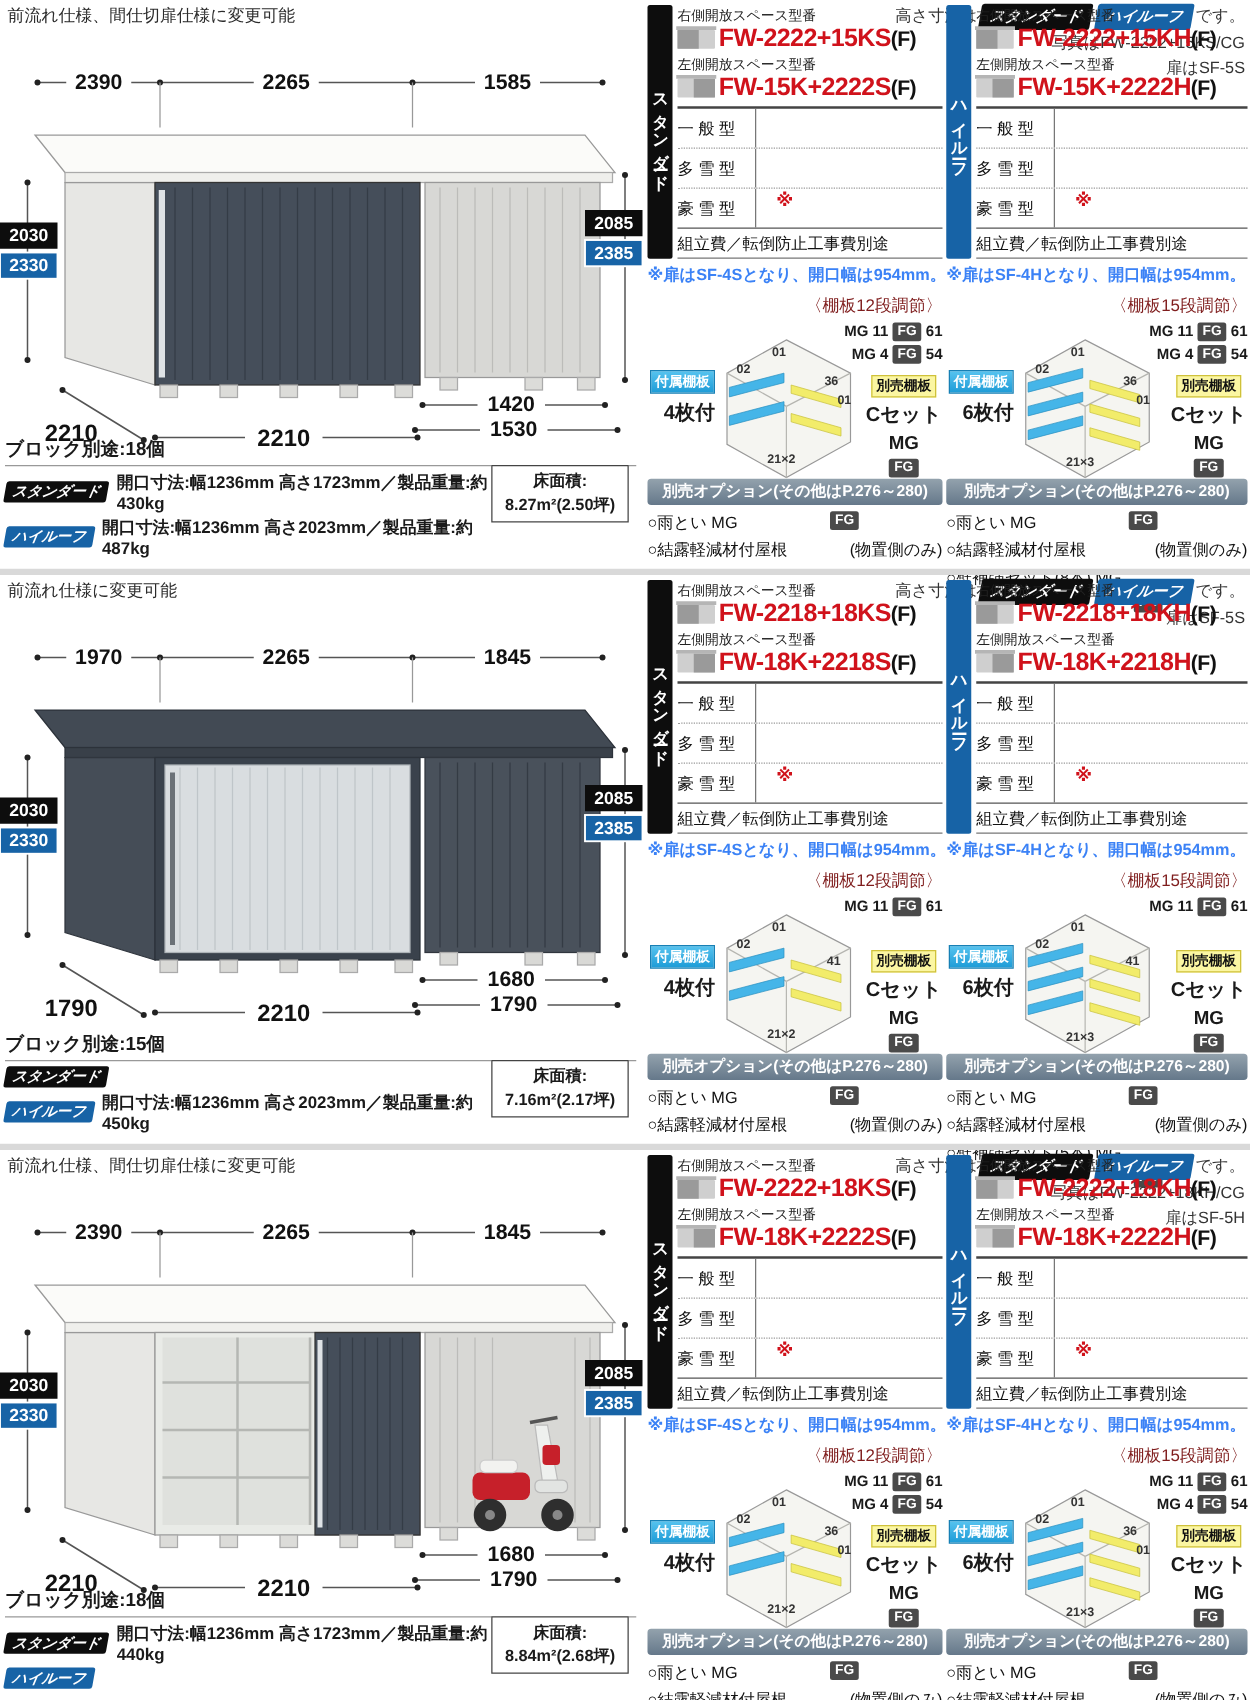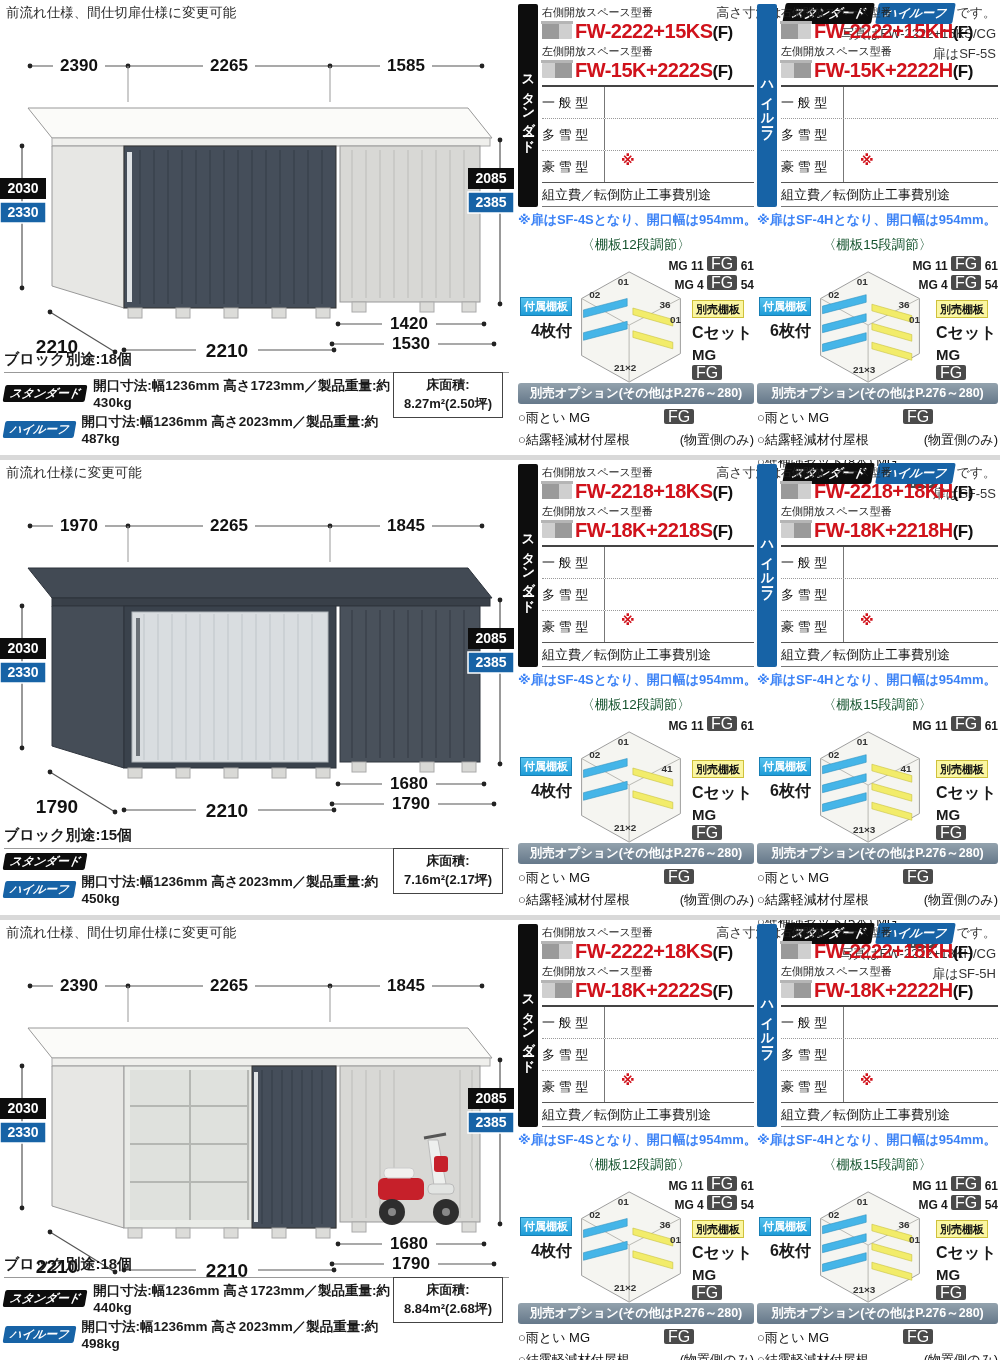--- a/index.html
+++ b/index.html
@@ -52,31 +52,31 @@
   .mnum{font-size:20px;font-weight:bold;color:#d0121b;letter-spacing:-0.5px;white-space:nowrap}
   .mnum .suf{color:#111;font-size:17px}
   .ptable{border-top:2px solid #444;border-bottom:1.5px solid #555;margin-top:3px}
   .prow{display:flex;height:31px;align-items:center;border-bottom:1px dotted #999}
   .prow.last{border-bottom:none}
   .plabel{width:62px;font-size:13px;color:#111;flex:0 0 auto}
   .pval{flex:1;border-left:1px solid #777;height:100%;position:relative}
   .snow{position:absolute;left:16px;top:1px;color:#d0121b;font-weight:bold;font-size:14px}
   .fee{font-size:13px;padding:3px 0 2px;border-bottom:1.5px solid #777;color:#111}
   .door-note{font-size:13px;font-weight:bold;color:#3b82f6;margin-top:4px;white-space:nowrap}
-  .shelf-title{text-align:center;font-size:13.5px;margin-top:7px;color:#14532d}
+  .shelf-title{text-align:right;font-size:13.5px;margin-top:7px;color:#7f1d1d}
   .shelf-wrap{position:relative;height:122px;margin-top:2px}
   .ann{position:absolute;right:0;top:0;text-align:right;font-size:12px;font-weight:bold;line-height:1.5;white-space:nowrap}
-  .fgb{display:inline-block;background:#4a4a4a;color:#fff;font-size:16px;font-weight:normal;padding:0 4px;
+  .fgb{display:inline-block;background:#4a4a4a;color:#fff;font-size:11px;font-weight:bold;padding:0 4px;
        border-radius:2px;line-height:15px;vertical-align:1px}
   .shelf-svg{position:absolute;left:56px;top:12px}
   .inc{position:absolute;left:0;top:40px;text-align:right;width:54px}
   .inc-badge{display:inline-block;background:linear-gradient(#56c3ef,#1e9cd7);color:#fff;font-size:11px;
              font-weight:bold;padding:1px 3px;border:1px solid #1780b5;white-space:nowrap}
   .inc-count{font-size:16px;font-weight:bold;margin-top:5px;white-space:nowrap}
-  .sepstack{position:absolute;right:0;top:42px;width:62px;line-height:1.3}
+  .sepstack{position:absolute;right:0;top:42px;text-align:center;width:62px;line-height:1.3}
   .sep-badge{display:inline-block;background:#fbf6a2;border:1px solid #cfc13a;color:#111;font-size:11px;
              font-weight:bold;padding:1px 3px;white-space:nowrap}
   .cset{font-size:16px;font-weight:bold;margin-top:4px;white-space:nowrap}
   .mgline{font-size:15px;font-weight:bold;margin-top:1px}
   .opt-header{background:linear-gradient(#93a2ad,#65788a);color:#fff;font-size:12.5px;font-weight:bold;
               text-align:center;border-radius:3px;padding:2px 0;margin-top:5px;white-space:nowrap}
   .opt-row{position:relative;font-size:13px;margin-top:5px;height:17px;color:#111;white-space:nowrap}
   .opt-fg{position:absolute;left:146px;top:0}
   .opt-right{position:absolute;right:0;top:0}
   .opt-fg2{margin-left:150px;margin-top:3px;height:17px}
@@ -783,21 +783,20 @@
 
   <div class="bottom-specs">
     <div class="block-note">ブロック別途:18個</div>
     <div class="rule"></div>
     <div class="spec-row">
       <span class="spec-badge std">スタンダード</span>
       <span>開口寸法:幅1236mm 高さ1723mm／製品重量:約440kg</span>
     </div>
     <div class="spec-row">
       <span class="spec-badge high">ハイルーフ</span>
-      <span>開口寸法:幅1236mm 高さ2023mm／製品重量:約498kg</span>
     </div>
     <div class="floor-box">
       <div>床面積:</div>
       <div>8.84m²(2.68坪)</div>
     </div>
   </div>
 
   <div class="col std">
     <div class="coltop">
       <div class="colbar std">スタンダード</div>

